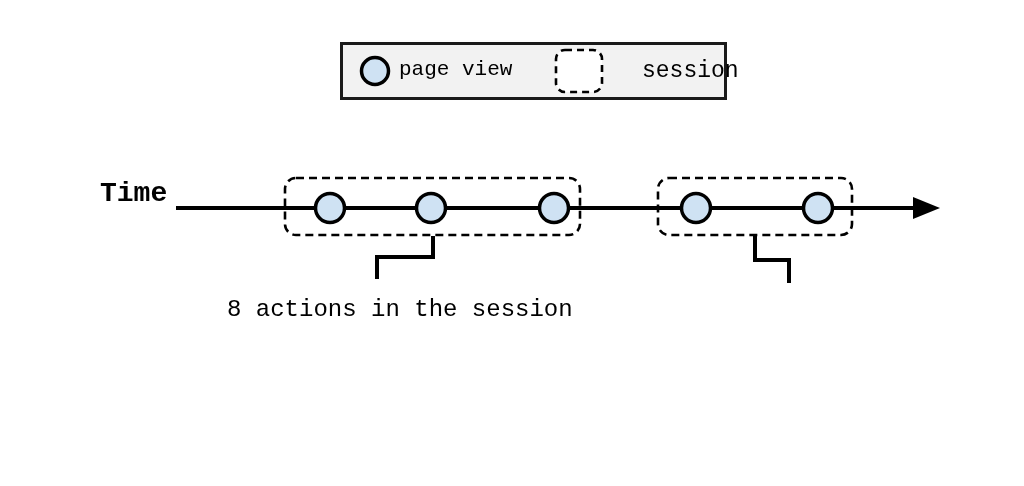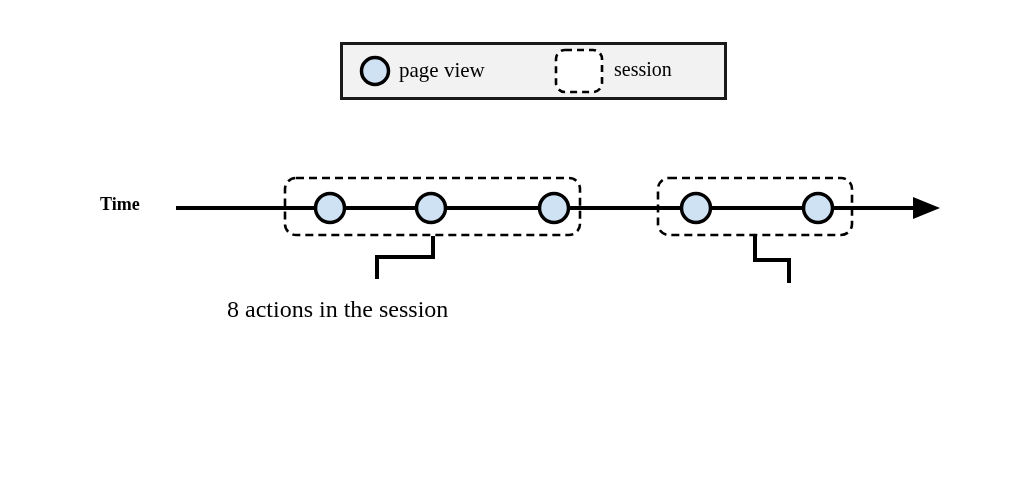--- a/index.html
+++ b/index.html
@@ -30,41 +30,41 @@
     width: 1024px;
     height: 486px;
     display: block;
   }
 
   
   .txt {
     position: absolute;
     white-space: nowrap;
     color: #000000;
-    font-family: Liberation Serif, serif;
+    font-family: Liberation Mono, monospace;
   }
 
   #time-axis-label {
     left: 100px;
-    top: 194px;
-    font-size: 18px;
+    top: 178px;
+    font-size: 28px;
     font-weight: bold;
     letter-spacing: 0px;
   }
 
   #legend-pageview-label {
     left: 399px;
     top: 58px;
     font-size: 21px;
   }
 
   #legend-session-label {
-    left: 614px;
+    left: 642px;
     top: 58px;
-    font-size: 20px;
+    font-size: 23px;
   }
 
   #caption-1-text {
     left: 227px;
     top: 296px;
     font-size: 24px;
   }
 
   #caption-2-text {
     left: 639px;

